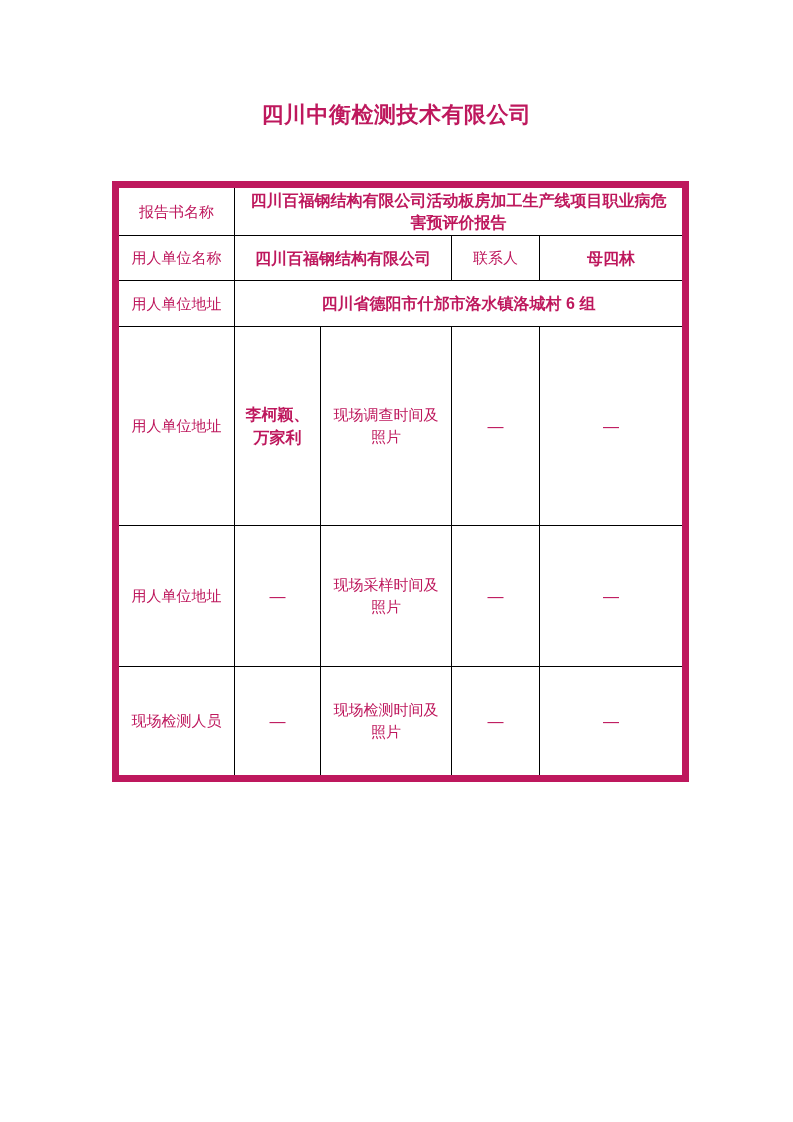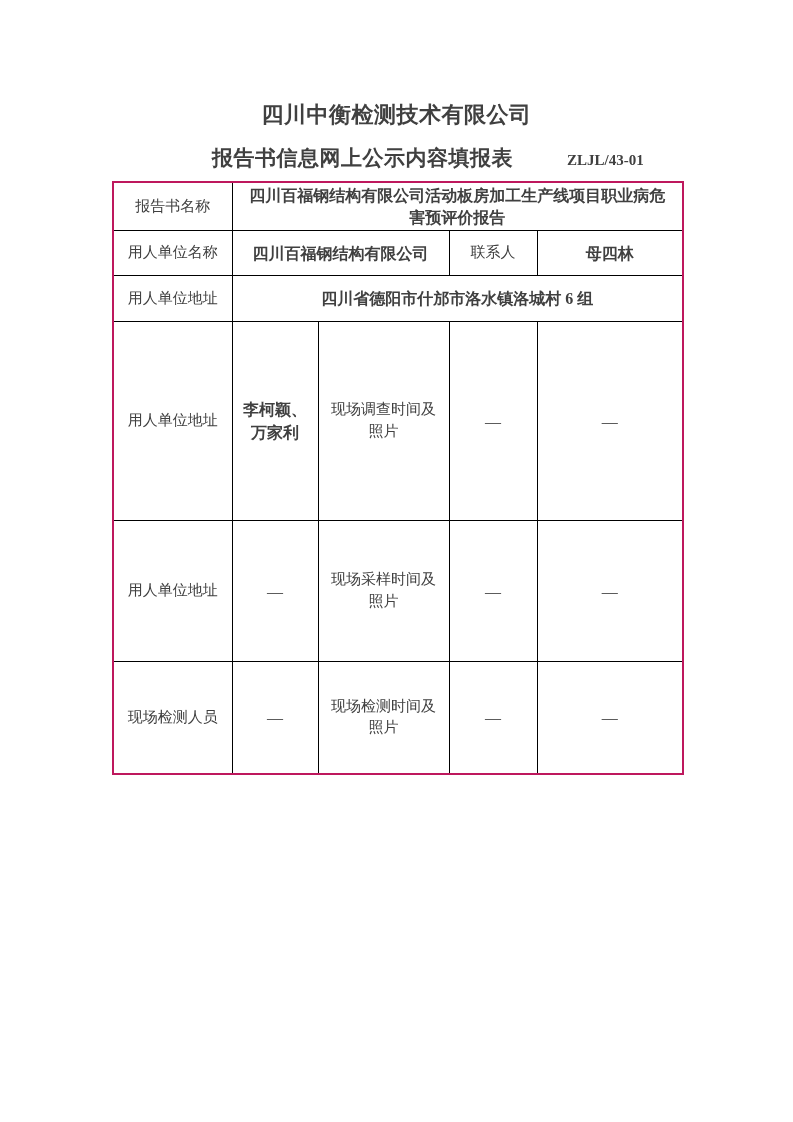--- a/index.html
+++ b/index.html
@@ -2,22 +2,22 @@
 <html><head>
 <meta charset="utf-8">
 <style>
   * { margin: 0; padding: 0; box-sizing: border-box; }
   html, body { background: #ffffff; }
   .page {
     position: relative;
     width: 793px;
     height: 1122px;
     background: #ffffff;
-    font-family: Liberation Serif, serif;
-    color: #404040;
+    font-family: Liberation Sans, sans-serif;
+    color: #be185d;
     overflow: hidden;
   }
   .doc-title {
     position: absolute;
     top: 100px;
     left: 0;
     width: 100%;
     text-align: center;
     font-size: 22px;
     font-weight: bold;
@@ -41,21 +41,21 @@
     font-size: 15px;
     font-weight: bold;
   }
   table.form-table {
     position: absolute;
     top: 181px;
     left: 112px;
     width: 570px;
     border-collapse: collapse;
     table-layout: fixed;
-    border: 2px solid #be185d;
+    border: 7px solid #be185d;
   }
   .form-table td {
     border: 1px solid #000;
     text-align: center;
     vertical-align: middle;
     padding: 2px 9px;
     line-height: 1.45;
     word-break: break-all;
   }
   .form-table td.label {
@@ -85,24 +85,20 @@
   tr.r7 { height: 112px; padding-left: 22px; }
   tr.r8 { height: 69px; }
 </style>
 </head>
 <body>
 
 <div class="page">
 
   <div class="doc-title">四川中衡检测技术有限公司</div>
 
-  <div class="subtitle-row">
-    <span class="doc-subtitle">报告书信息网上公示内容填报表</span>
-    <span class="form-code">ZLJL/43-01</span>
-  </div>
 
   <table class="form-table">
     <colgroup>
       <col style="width:119px">
       <col style="width:86px">
       <col style="width:131px">
       <col style="width:88px">
       <col style="width:146px">
     </colgroup>
     <tbody>

